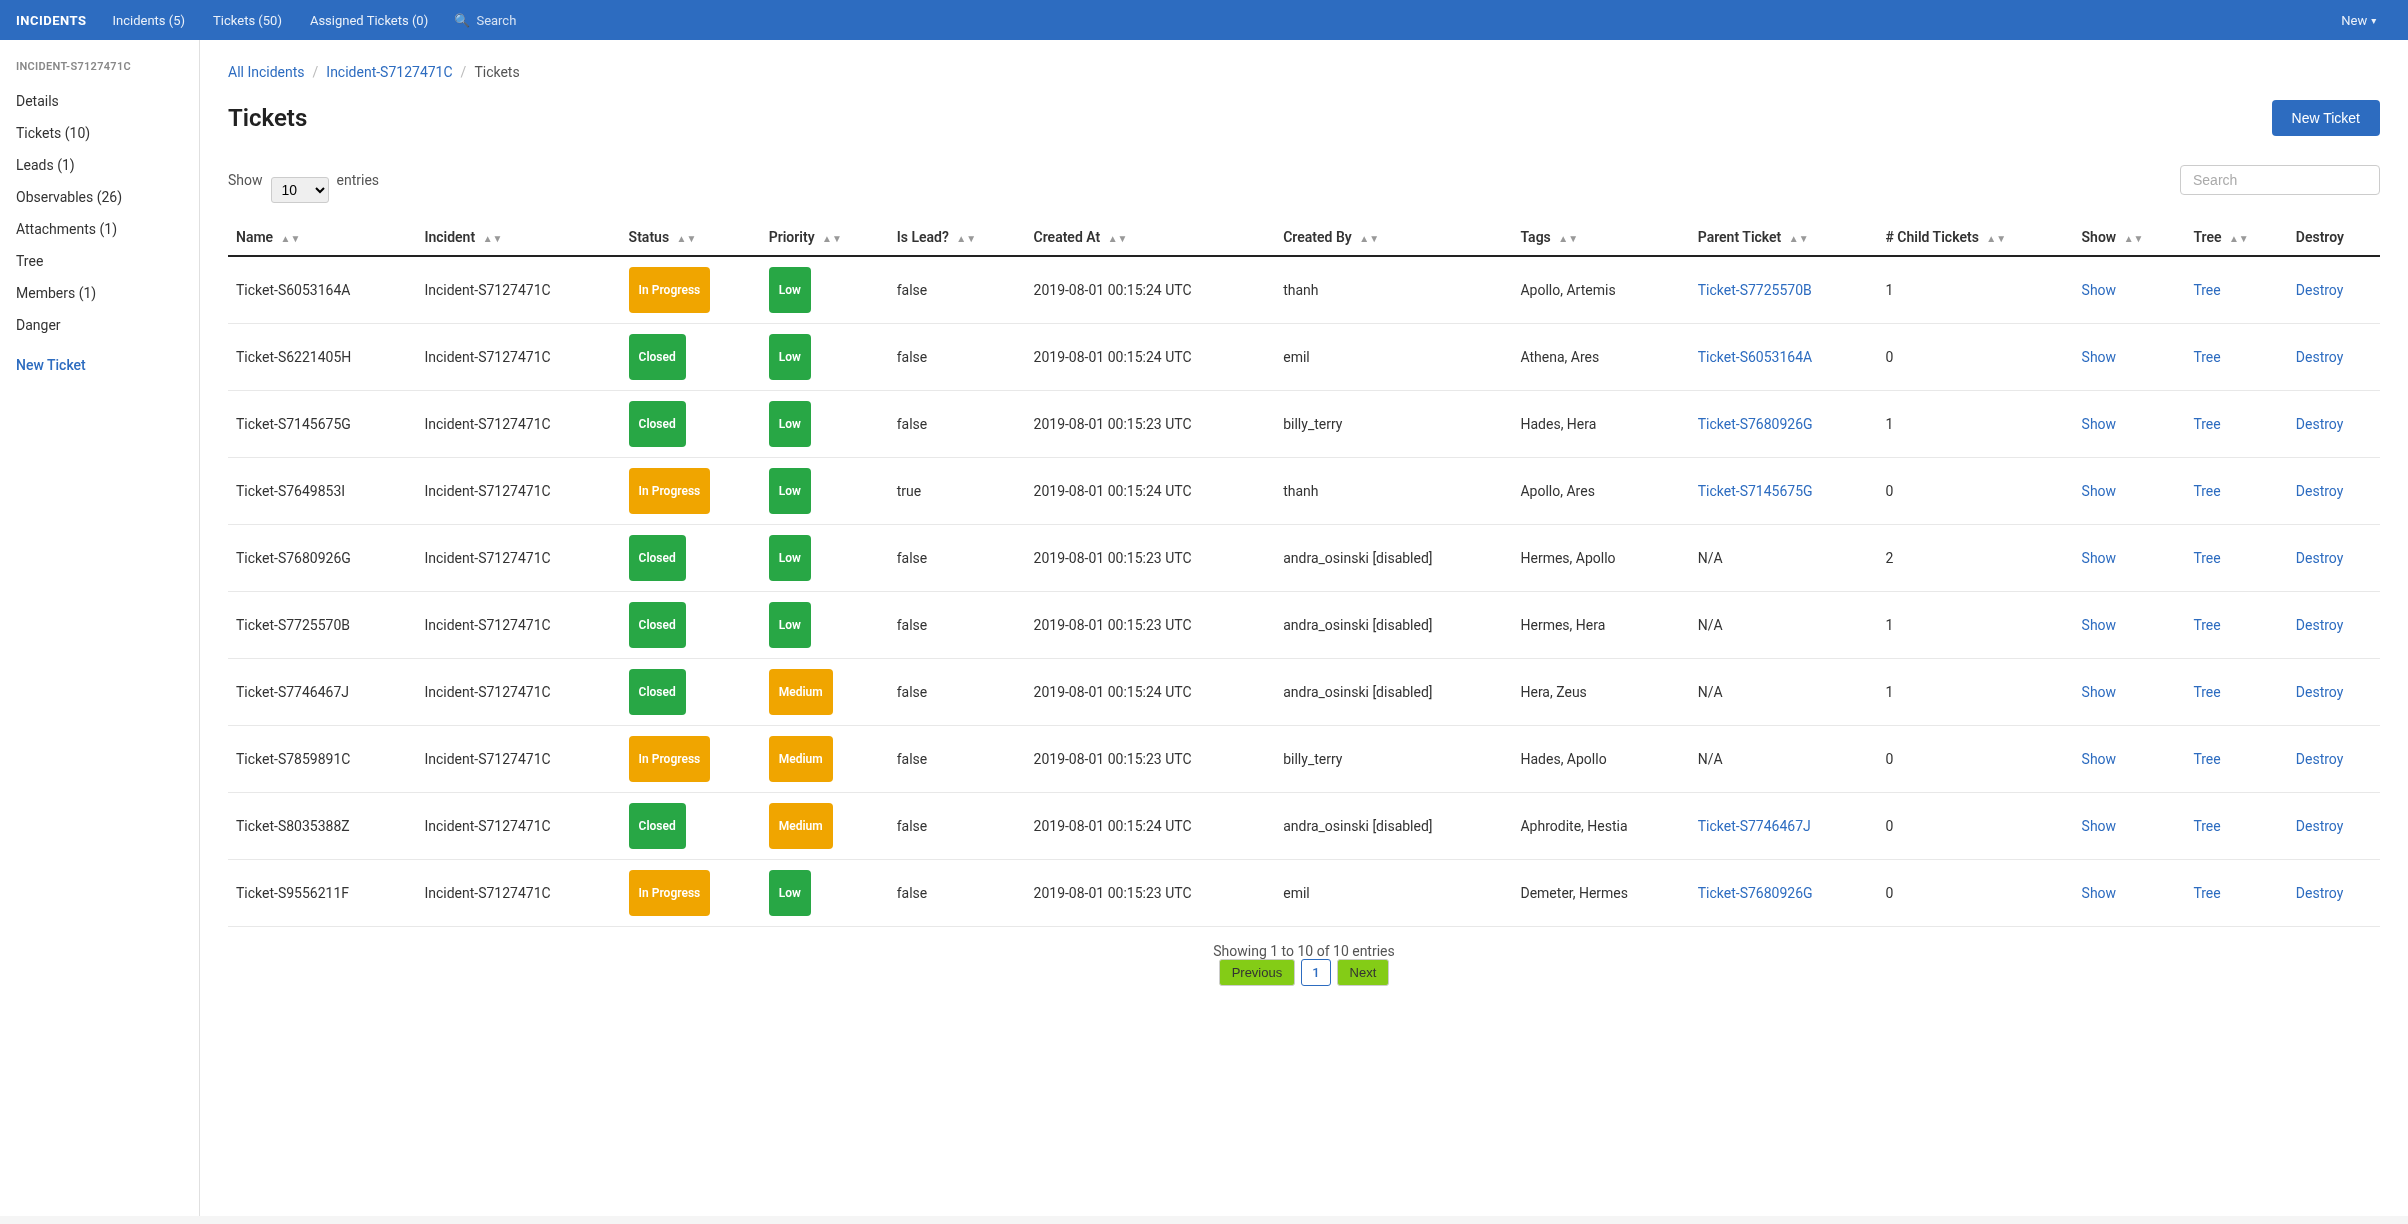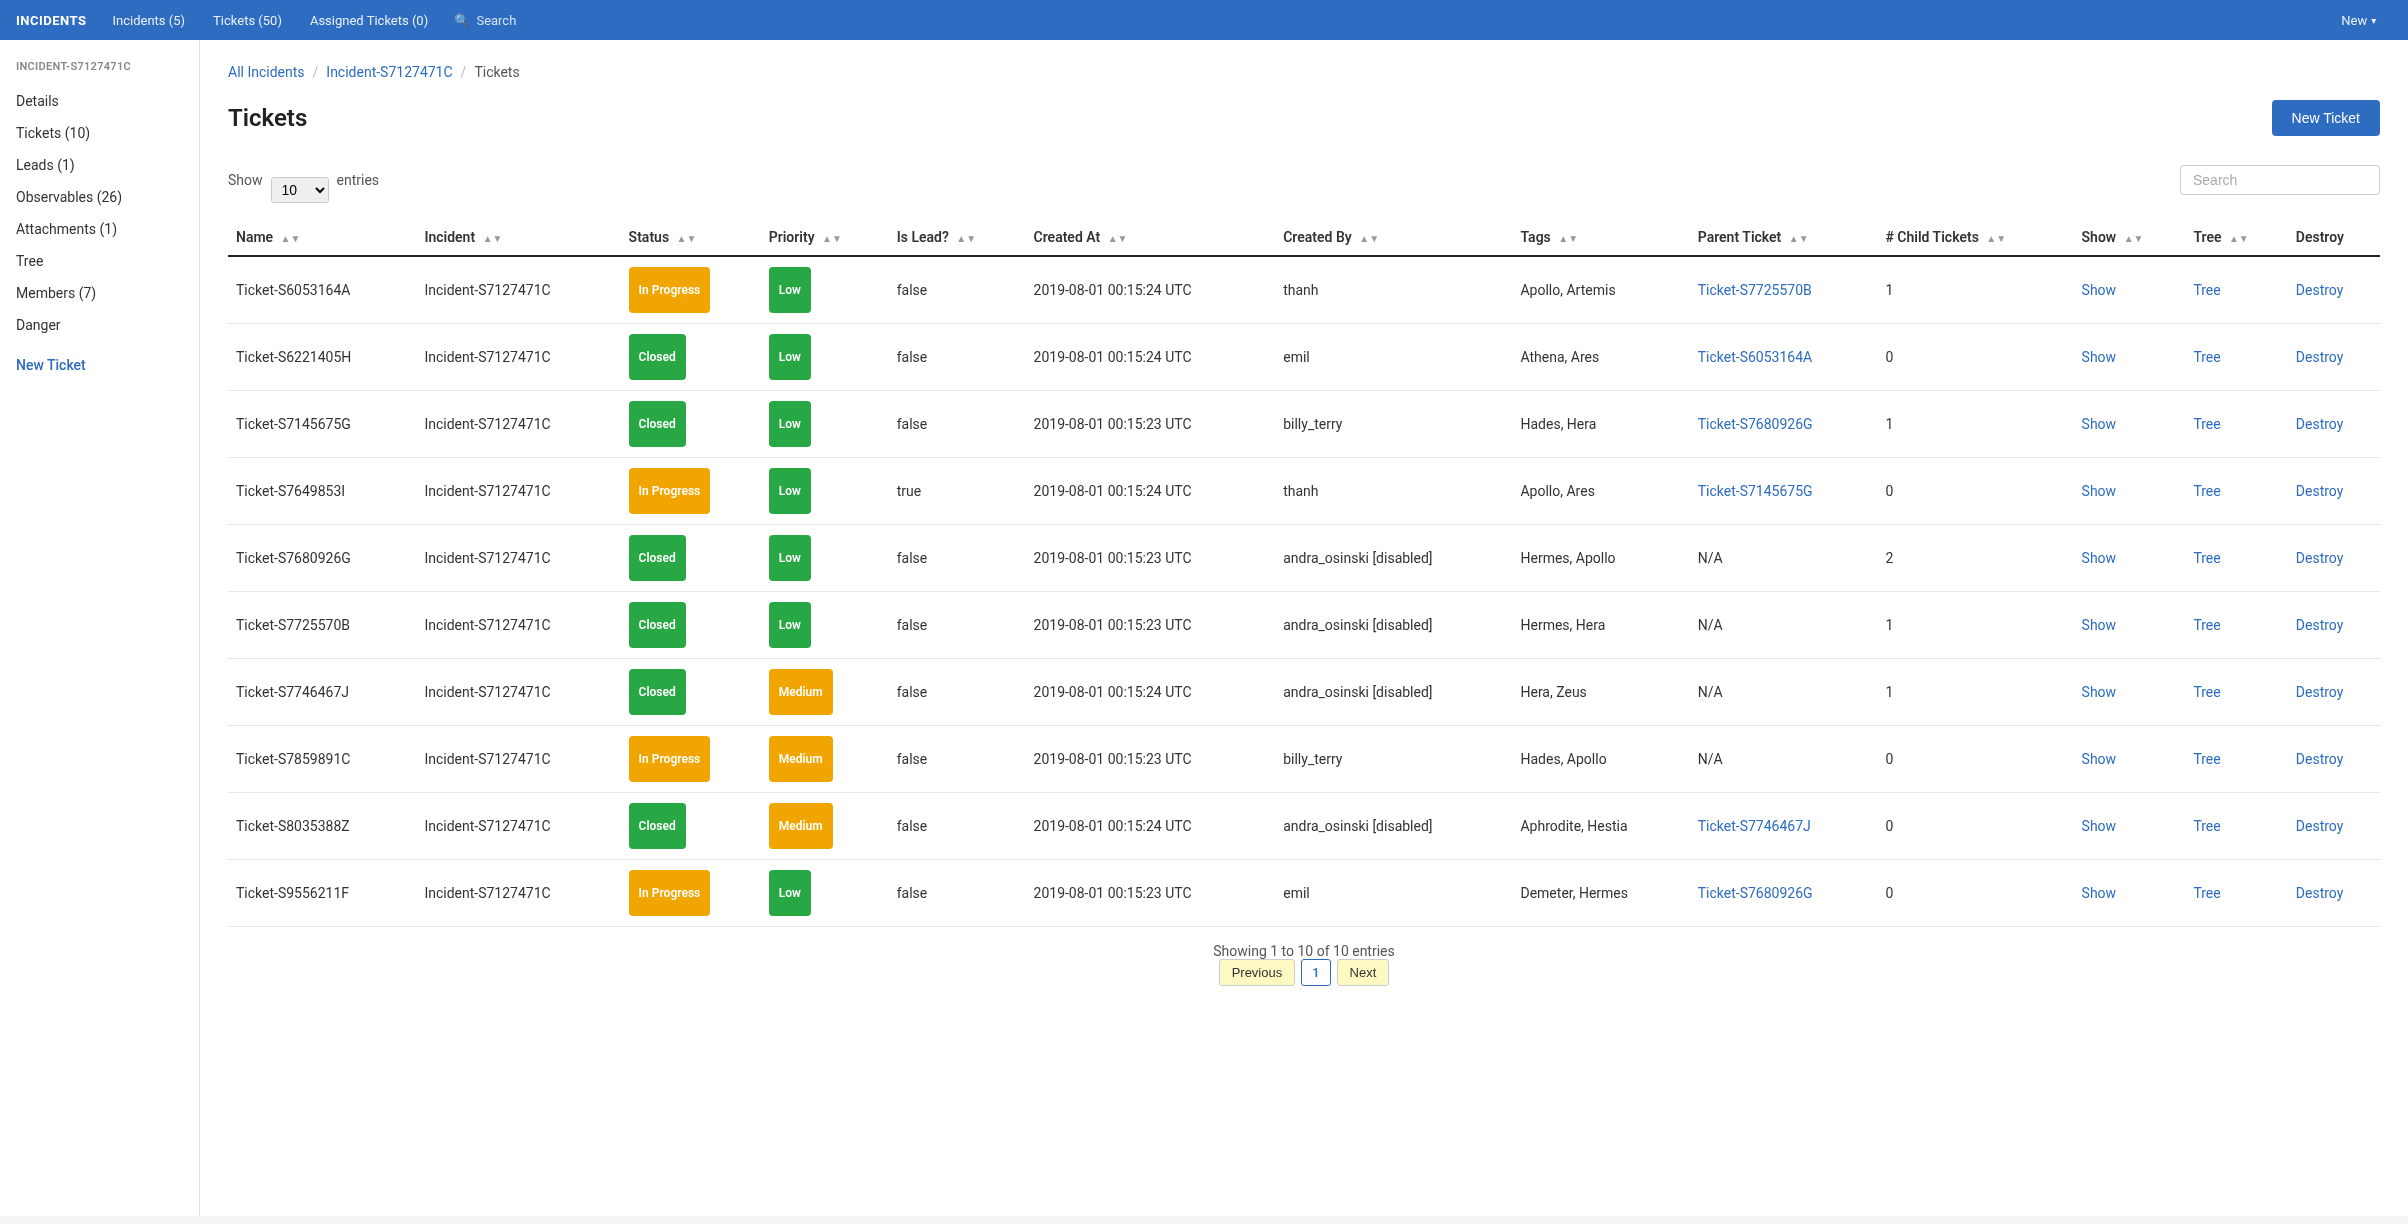--- a/index.html
+++ b/index.html
@@ -231,21 +231,21 @@
     }
     .pagination {
       display: flex;
       align-items: center;
       gap: 6px;
     }
     .pagination .page-btn {
       padding: 5px 12px;
       border: 1px solid #ccc;
       border-radius: 3px;
-      background: #fef9c3;
+      background: #84cc16;
       cursor: pointer;
       font-size: 13px;
       color: #333;
     }
     .pagination .page-num {
       padding: 5px 10px;
       border: 1px solid #2d6cc0;
       border-radius: 3px;
       background: white;
       font-size: 13px;
@@ -284,21 +284,21 @@
 
   <aside class="sidebar">
     <div class="incident-id">INCIDENT-S7127471C</div>
     <div id="sidebar-items-container">
         <div class="sidebar-item">Details</div>
         <div class="sidebar-item">Tickets (10)</div>
         <div class="sidebar-item">Leads (1)</div>
         <div class="sidebar-item">Observables (26)</div>
         <div class="sidebar-item">Attachments (1)</div>
         <div class="sidebar-item">Tree</div>
-        <div class="sidebar-item">Members (7)</div>
+        <div class="sidebar-item">Members (1)</div>
         <div class="sidebar-item">Danger</div>
       </div>
     <div class="new-ticket-link">New Ticket</div>
   </aside>
 
   <main class="content">
 
     <div class="breadcrumb">
       <span class="bc-link">All Incidents</span>
       <span class="bc-sep">/</span>

